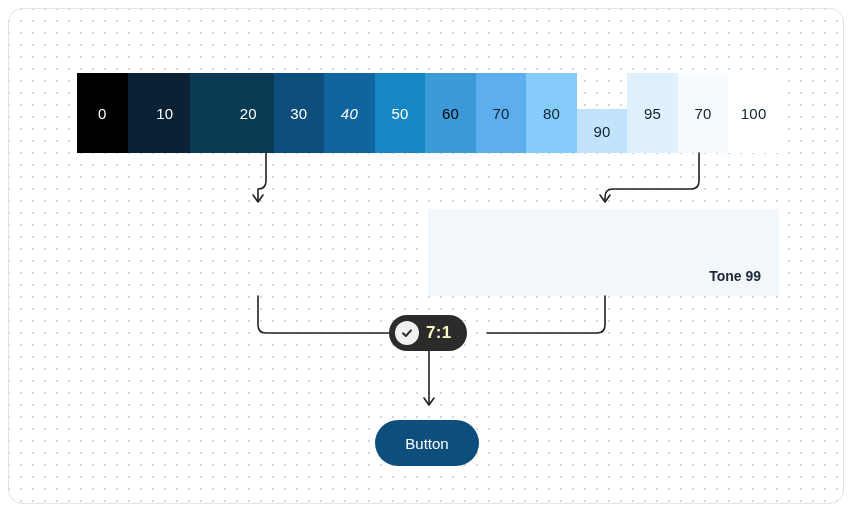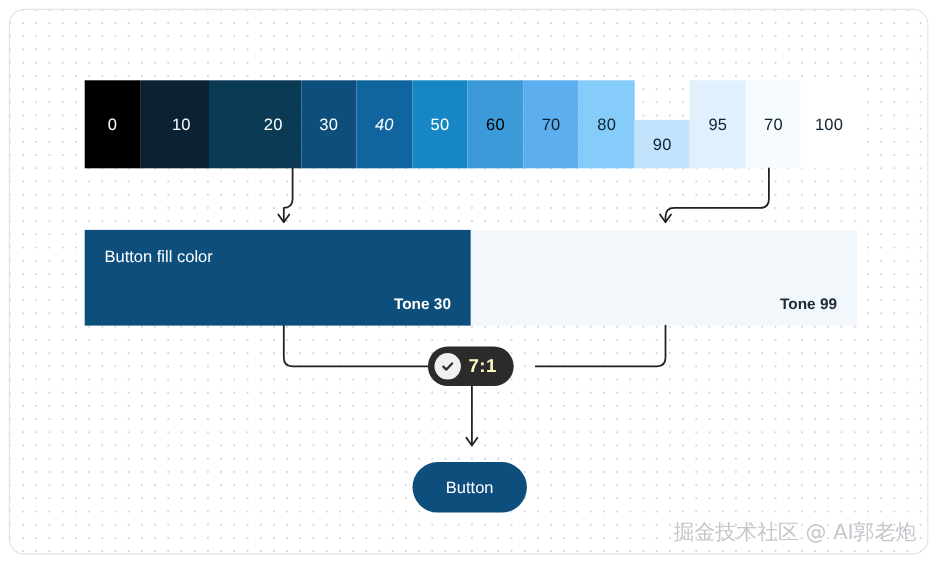--- a/index.html
+++ b/index.html
@@ -189,24 +189,20 @@
         <span style="color: rgb(16, 34, 46);">95</span>
       </div>
       <div class="swatch" style="background: rgb(246, 251, 255);">
         <span style="color: rgb(16, 34, 46);">70</span>
       </div>
       <div class="swatch" style="background: rgb(255, 255, 255);">
         <span style="color: rgb(16, 34, 46);">100</span>
       </div>
     </div>
 
-  <div class="role-card" id="card-fill" style="background: rgb(13, 78, 124);">
-    <div class="role-title">Button fill color</div>
-    <div class="role-tone">Tone 30</div>
-  </div>
 
   <div class="role-card" id="card-bg" style="background: rgb(242, 247, 251);">
     <div class="role-tone">Tone 99</div>
   </div>
 
   <svg id="wires" viewBox="0 0 836 496" xmlns="http://www.w3.org/2000/svg">
     <g fill="none" stroke="#20201f" stroke-width="1.6" stroke-linecap="round" stroke-linejoin="round">
 
       <path d="M 257 144 L 257 172 Q 257 180 249 180 L 249 192"></path>
 
@@ -230,15 +226,14 @@
     <span id="ratio-check">
       <svg width="14" height="14" viewBox="0 0 14 14" xmlns="http://www.w3.org/2000/svg">
         <polyline points="3,7.3 5.8,10 11,4.4" fill="none" stroke="#2b2b2b" stroke-width="2" stroke-linecap="round" stroke-linejoin="round"></polyline>
       </svg>
     </span>
     <span id="ratio-value">7:1</span>
   </div>
 
   <button id="result-button" style="background: rgb(13, 78, 124); color: rgb(255, 255, 255);">Button</button>
 
-  <div id="watermark">掘金技术社区 @ AI郭老炮</div>
 
 </div>
 
 </body></html>

